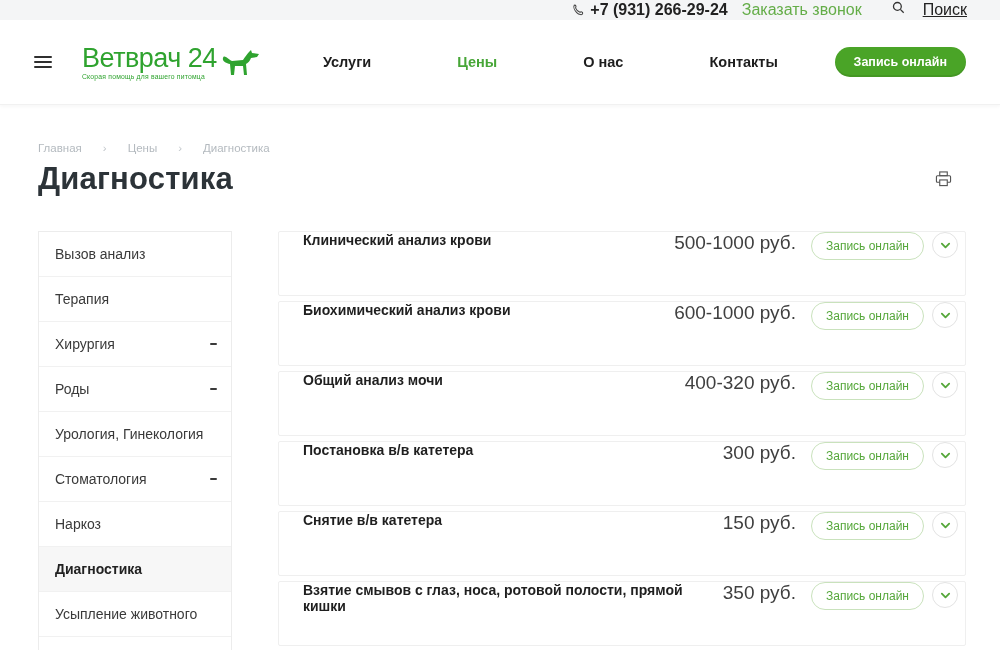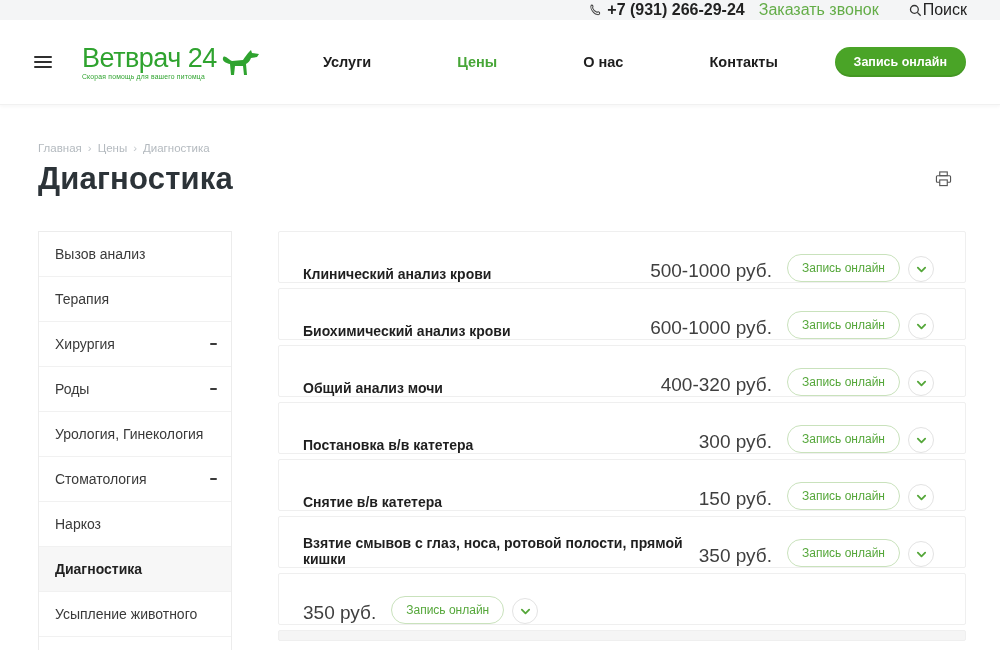--- a/index.html
+++ b/index.html
@@ -4,60 +4,60 @@
 <style>
   * { margin:0; padding:0; box-sizing:border-box; }
   html,body { width:1000px; height:650px; overflow:hidden; background:#fff;
     font-family:"Liberation Sans","DejaVu Sans",sans-serif; }
 
   
   .topbar { height:20px; background:#f4f5f6; display:flex; align-items:center;
     justify-content:flex-end; padding-right:33px; gap:14px; font-size:16px; }
   .topbar .phone { display:flex; align-items:center; gap:6px; color:#222; font-weight:700; }
   .topbar .callback { color:#64ad48; cursor:pointer; }
-  .topbar .search { display:flex; align-items:center; gap:1px; color:#222; margin-left:16px; cursor:pointer; }
+  .topbar .search { display:flex; gap:18px; color:#222; margin-left:16px; cursor:pointer;text-decoration:underline; }
 
   
   .header { height:85px; background:#fff; display:flex; align-items:center;
     padding:0 34px; border-bottom:1px solid #f1f1f1; box-shadow:0 2px 3px rgba(0,0,0,.03); }
   .burger { width:18px; display:flex; flex-direction:column; gap:3px; cursor:pointer; }
   .burger span { display:block; height:2px; background:#2f2f2f; border-radius:1px; }
   .logo { display:flex; align-items:center; margin-left:30px; cursor:pointer; }
   .logo-txt { display:flex; flex-direction:column; }
   .logo-title { font-size:27px; font-weight:400; color:#2fa32f; letter-spacing:-0.5px; line-height:26px; }
   .logo-tag { font-size:6.8px; color:#2fa32f; margin-top:2px; letter-spacing:.2px; }
   .logo-dog { margin-left:4px; margin-top:4px; }
   .nav { display:flex; justify-content:space-between; width:455px; margin-left:62px; }
   .nav a { font-size:14.5px; color:#1e1e1e; text-decoration:none; font-weight:600; cursor:pointer; }
   .nav a.active { color:#47a637; }
   .cta { margin-left:auto; background:#4aa427; color:#fff; border:none; font-size:12.5px;
     font-weight:700; padding:8px 19px; border-radius:16px; cursor:pointer;
     font-family:inherit; box-shadow:inset 0 -2px 0 rgba(0,0,0,.08); }
 
   
-  .crumbs { margin:37px 0 0 38px; font-size:11.5px; color:#b4babf; display:flex; gap:6px; align-items:center; }
+  .crumbs { margin:37px 0 0 38px; font-size:11.5px; color:#b4babf; display:flex; gap:21px; align-items:center; }
   .crumbs span.sep { color:#c3c8cc; }
   .crumbs .crumb { cursor:pointer; }
   .title-row { display:flex; align-items:center; margin:7px 48px 0 38px; }
   .page-title { font-size:31px; font-weight:700; color:#2c3338; letter-spacing:.2px; }
   .print-btn { margin-left:auto; cursor:pointer; display:flex; align-items:center; }
 
   
   .content { display:flex; margin:34px 34px 0 38px; align-items:flex-start; }
 
   .sidebar { width:194px; border:1px solid #ececec; background:#fff; flex-shrink:0; }
   .side-item { padding:13px 14px 13px 16px; font-size:14px; color:#3a3a3a;
     border-bottom:1px solid #f1f1f1; display:flex; align-items:center; cursor:pointer; line-height:18px; }
   .side-item:last-child { border-bottom:none; }
   .side-item.active { font-weight:700; color:#222; background:#f7f7f7; }
   .dash { margin-left:auto; width:7px; height:2px; background:#3a3a3a; border-radius:1px; flex-shrink:0; }
 
   .pricelist { flex:1; margin-left:46px; }
-  .row { height:52px; border:1px solid #efefef; border-radius:2px; background:#fff;
-    display:flex; align-items:flex-end; padding:0 31px 0 24px; margin-bottom:5px; }
+  .row { height:65px; border:1px solid #efefef; border-radius:2px; background:#fff;
+    display:flex; align-items:flex-start; padding:0 7px 0 24px; margin-bottom:5px; }
   .row .name { flex:1; font-size:14px; font-weight:700; color:#1f1f1f; padding-right:12px; }
   .row .price { font-size:19px; color:#3f3f3f; white-space:nowrap; margin-right:15px; }
   .book-btn { background:#fff; border:1px solid #c9e2bc; color:#55a73a; font-size:12px;
     padding:6px 14px; border-radius:14px; cursor:pointer; white-space:nowrap;
     font-family:inherit; margin-right:8px; }
   .chev-btn { width:26px; height:26px; border-radius:50%; border:1px solid #e3e3e3;
     background:#fff; display:flex; align-items:center; justify-content:center;
     cursor:pointer; flex-shrink:0; padding:0; }
   .row-partial { height:11px; border:1px solid #efefef; background:#f5f5f5; border-radius:2px; }
 </style>

